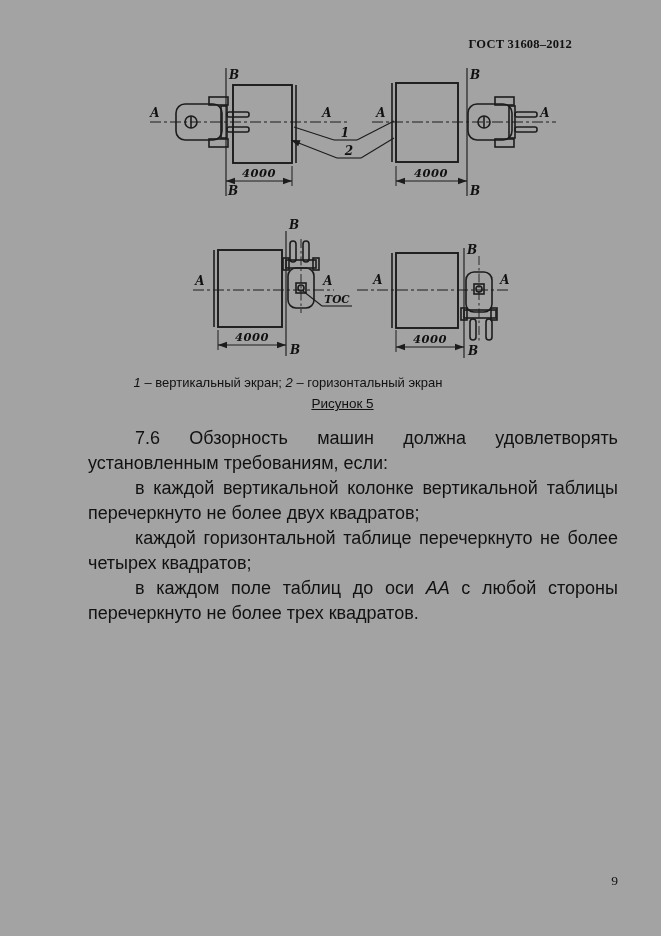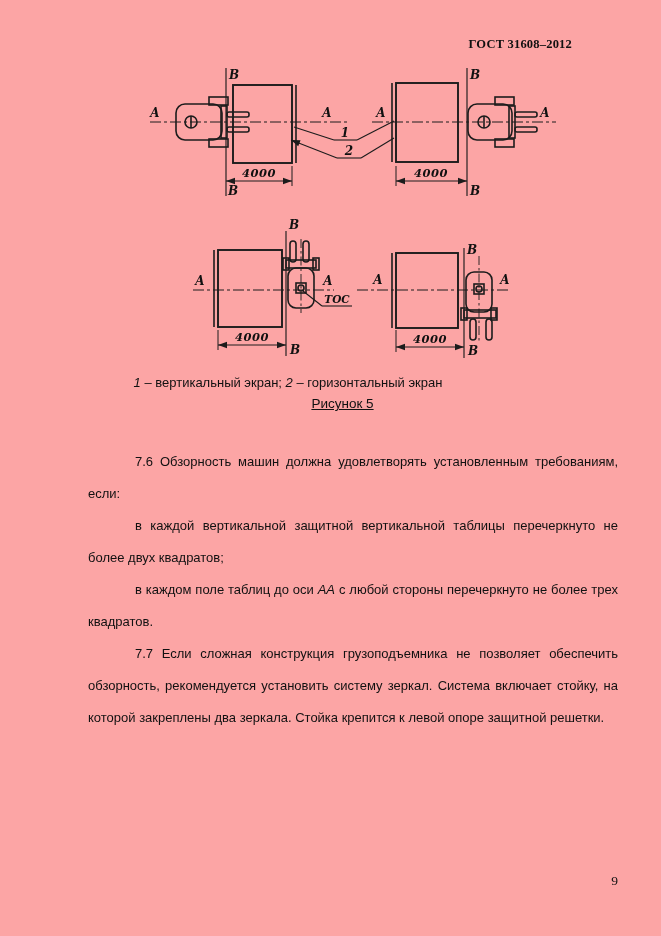--- a/index.html
+++ b/index.html
@@ -1,38 +1,38 @@
 <!DOCTYPE html>
 <html lang="ru"><head>
 <meta charset="utf-8">
 <style>
   html,body { margin:0; padding:0; background:#ffffff; }
   .page {
-    position:relative; width:661px; height:936px; background:#fca5a5;
+    position:relative; width:661px; height:936px; background:#a3a3a3;
     font-family:"Liberation Sans", sans-serif; color:#111; overflow:hidden;
   }
   .header {
     position:absolute; top:37px; right:89px;
     font-family:"Liberation Serif", serif; font-weight:bold; font-size:12.5px;
     letter-spacing:0.2px;
   }
   .figure-svg { position:absolute; left:0; top:0; }
   .cap-legend {
     position:absolute; top:375px; left:0; width:576px; text-align:center;
     font-size:13px;
   }
   .cap-title {
     position:absolute; top:396px; left:12px; width:661px; text-align:center;
     font-size:13.5px;
     text-decoration:underline;
   }
   .it { font-style:italic; }
   .body-text {
-    position:absolute; top:446px; left:88px; width:530px;
-    font-size:13px; line-height:32px; text-align:justify;
+    position:absolute; top:426px; left:88px; width:530px;
+    font-size:18px; line-height:25px; text-align:justify;
   }
   .body-text p { margin:0; text-indent:47px; }
   .page-number {
     position:absolute; top:873px; left:590px; width:28px; text-align:right;
     font-family:"Liberation Serif", serif; font-size:13.5px;
   }
   
   .axis { stroke:#1c1c1c; stroke-width:1; stroke-dasharray:11 3 3 3; fill:none; }
   .cl   { stroke:#1c1c1c; stroke-width:0.9; stroke-dasharray:9 3 2.5 3; fill:none; }
   .plane{ stroke:#1c1c1c; stroke-width:1.15; fill:none; }
@@ -172,20 +172,20 @@
       <text class="dim" x="430" y="343">4000</text>
     </g>
   </svg>
 
   <div class="cap-legend"><span class="it">1</span><span> – вертикальный экран; </span><span class="it">2</span><span> – горизонтальный экран</span></div>
 
   <div class="cap-title">Рисунок 5</div>
 
   <div class="body-text">
     <p>7.6 Обзорность машин должна удовлетворять установленным требованиям, если:</p>
-    <p>в каждой вертикальной защитной вертикальной таблицы перечеркнуто не более двух квадратов;</p>
+    <p>в каждой вертикальной колонке вертикальной таблицы перечеркнуто не более двух квадратов;</p>
+    <p>каждой горизонтальной таблице перечеркнуто не более четырех квадратов;</p>
     <p><span>в каждом поле таблиц до оси </span><span class="it">АА</span><span> с любой стороны перечеркнуто не более трех квадратов.</span></p>
-    <p>7.7 Если сложная конструкция грузоподъемника не позволяет обеспечить обзорность, рекомендуется установить систему зеркал. Система включает стойку, на которой закреплены два зеркала. Стойка крепится к левой опоре защитной решетки.</p>
   </div>
 
   <div class="page-number">9</div>
 
 </div>
 
 </body></html>

